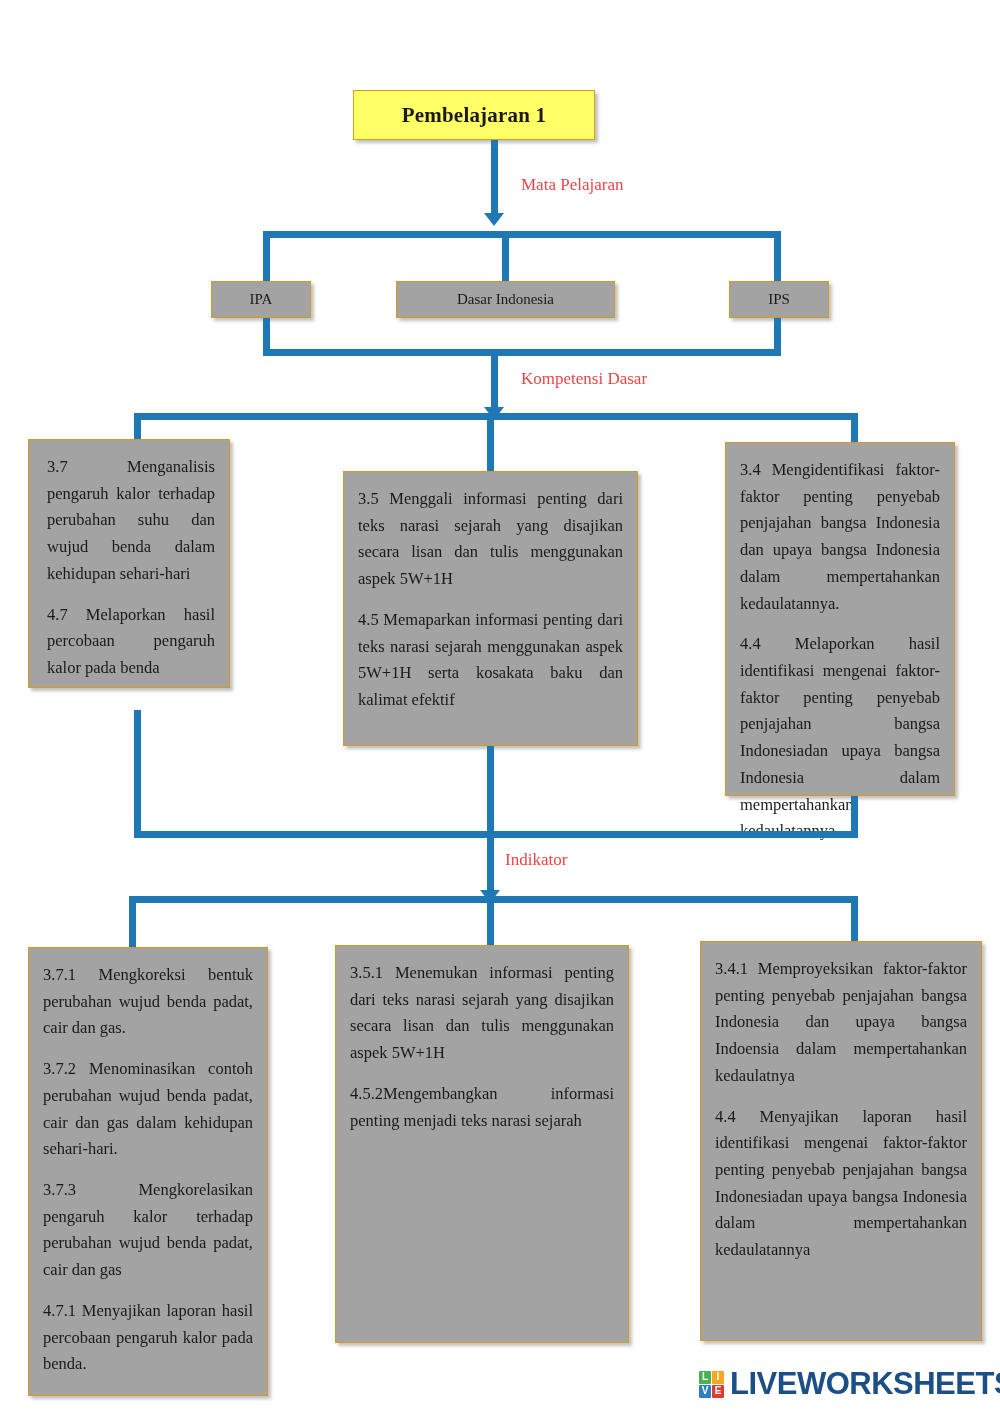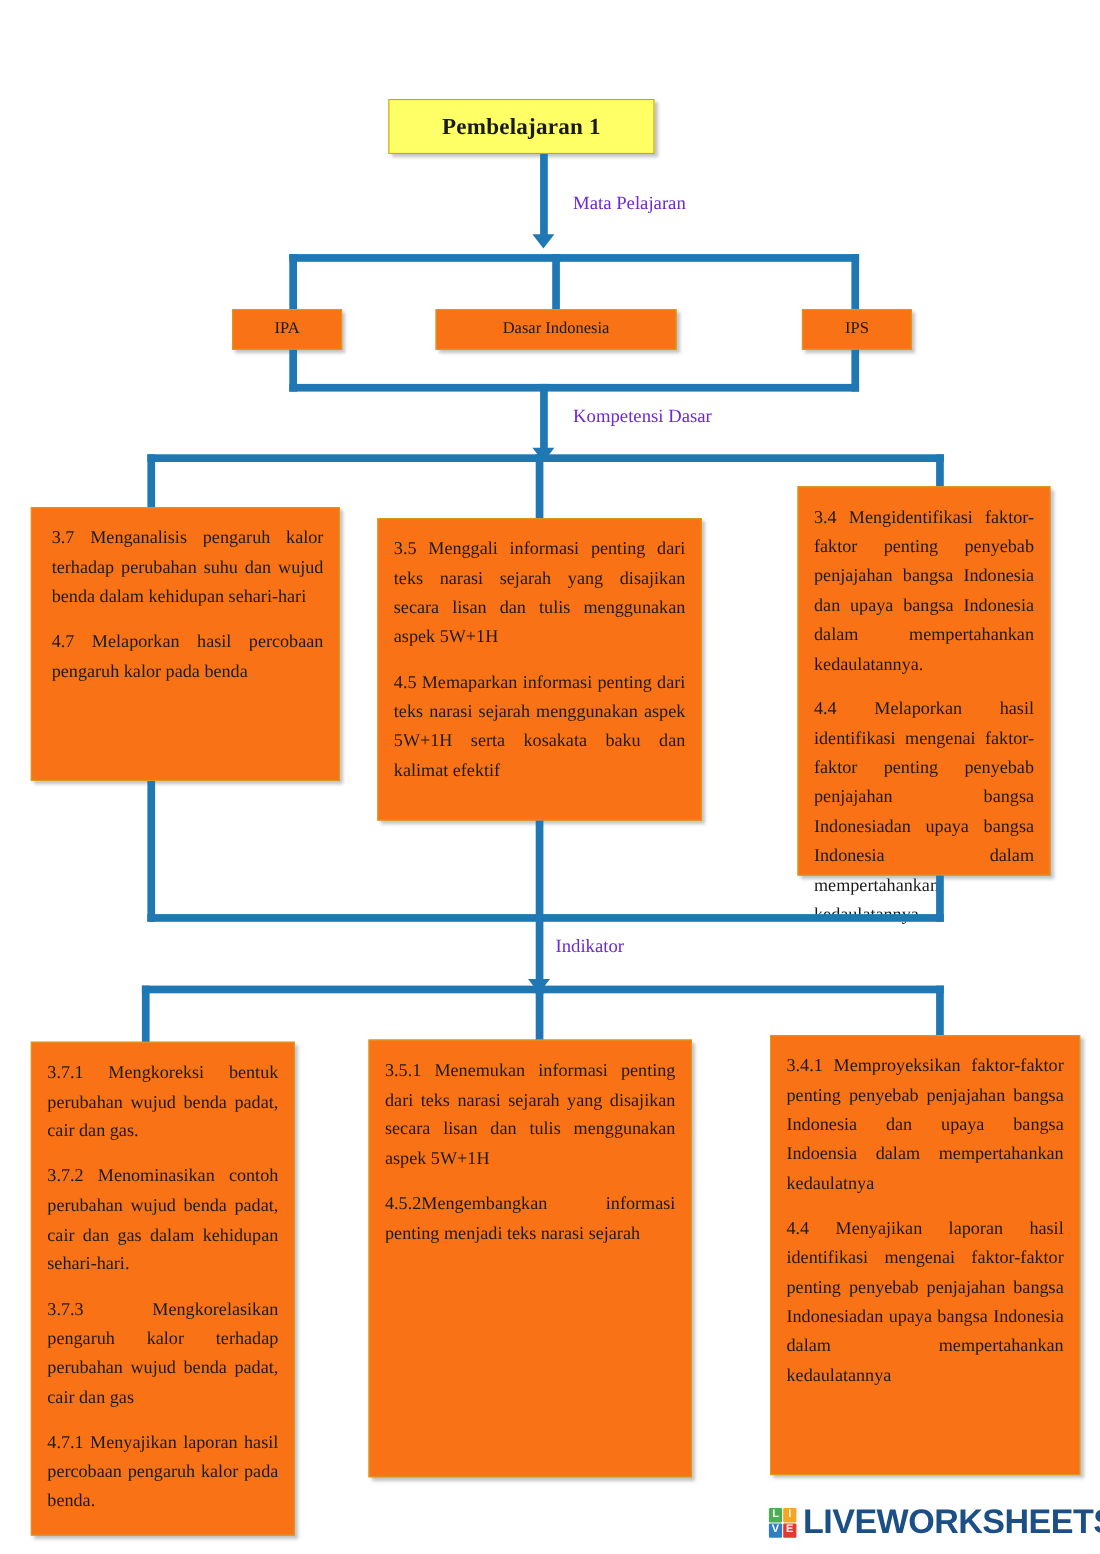--- a/index.html
+++ b/index.html
@@ -17,21 +17,21 @@
   .arrow{
     position:absolute;width:0;height:0;
     border-left:10px solid transparent;
     border-right:10px solid transparent;
     border-top:13px solid #1f78b4;
   }
 
   
   .box{
     position:absolute;
-    background:#f97316;
+    background:#a3a3a3;
     border:1.5px solid #d79b19;
     box-sizing:border-box;
     box-shadow:3px 3px 3px rgba(120,120,120,.45);
   }
   .box.title{
     background:#ffff66;
     border:1.5px solid #d4a017;
     display:flex;align-items:center;justify-content:center;
     font-weight:bold;font-size:21px;letter-spacing:.2px;text-align:right;
   }
@@ -44,21 +44,21 @@
     font-size:16.5px;
     line-height:1.62;
     text-align:justify;
     text-justify:inter-word;
   }
   .box.para p{margin:0 0 14px 0;}
   .box.para p:last-child{margin-bottom:0;}
 
   
   .edge-label{
-    position:absolute;font-size:17px;color:#6d28d9;white-space:nowrap;
+    position:absolute;font-size:17px;color:#ef4444;white-space:nowrap;
   }
 
   
   .wm{position:absolute;left:699px;top:1366px;display:flex;align-items:center;gap:6px;}
   .wm-tiles{display:grid;grid-template-columns:12px 12px;grid-template-rows:13px 13px;gap:1px;}
   .wm-tiles span{
     display:flex;align-items:center;justify-content:center;
     color:#ffffff;font-family:"Liberation Sans",sans-serif;
     font-weight:bold;font-size:10px;line-height:1;border-radius:1px;
   }
@@ -105,21 +105,21 @@
 
   <div class="ln v" style="left:491px;top:349px;height:67px;"></div>
   <div class="arrow" style="left:484px;top:407px;"></div>
   <div class="edge-label" style="left:521px;top:369px;">Kompetensi Dasar</div>
 
   <div class="ln h" style="left:134px;top:413px;width:724px;"></div>
   <div class="ln v" style="left:134px;top:413px;height:50px;"></div>
   <div class="ln v" style="left:487px;top:413px;height:60px;"></div>
   <div class="ln v" style="left:851px;top:413px;height:30px;"></div>
 
-  <div class="box para" style="left:28px;top:461px;width:281px;height:249px;padding-left:18px;">
+  <div class="box para" style="left:28px;top:439px;width:202px;height:249px;padding-left:18px;">
     <p>3.7 Menganalisis pengaruh kalor terhadap perubahan suhu dan wujud benda dalam kehidupan sehari-hari</p>
     <p>4.7 Melaporkan hasil percobaan pengaruh kalor pada benda</p>
   </div>
 
   <div class="box para" style="left:343px;top:471px;width:295px;height:275px;">
     <p>3.5 Menggali informasi penting dari teks narasi sejarah yang disajikan secara lisan dan tulis menggunakan aspek 5W+1H</p>
     <p>4.5 Memaparkan informasi penting dari teks narasi sejarah menggunakan aspek 5W+1H serta kosakata baku dan kalimat efektif</p>
   </div>
 
   <div class="box para" style="left:681px;top:442px;width:230px;height:354px;margin-left:44px;">

